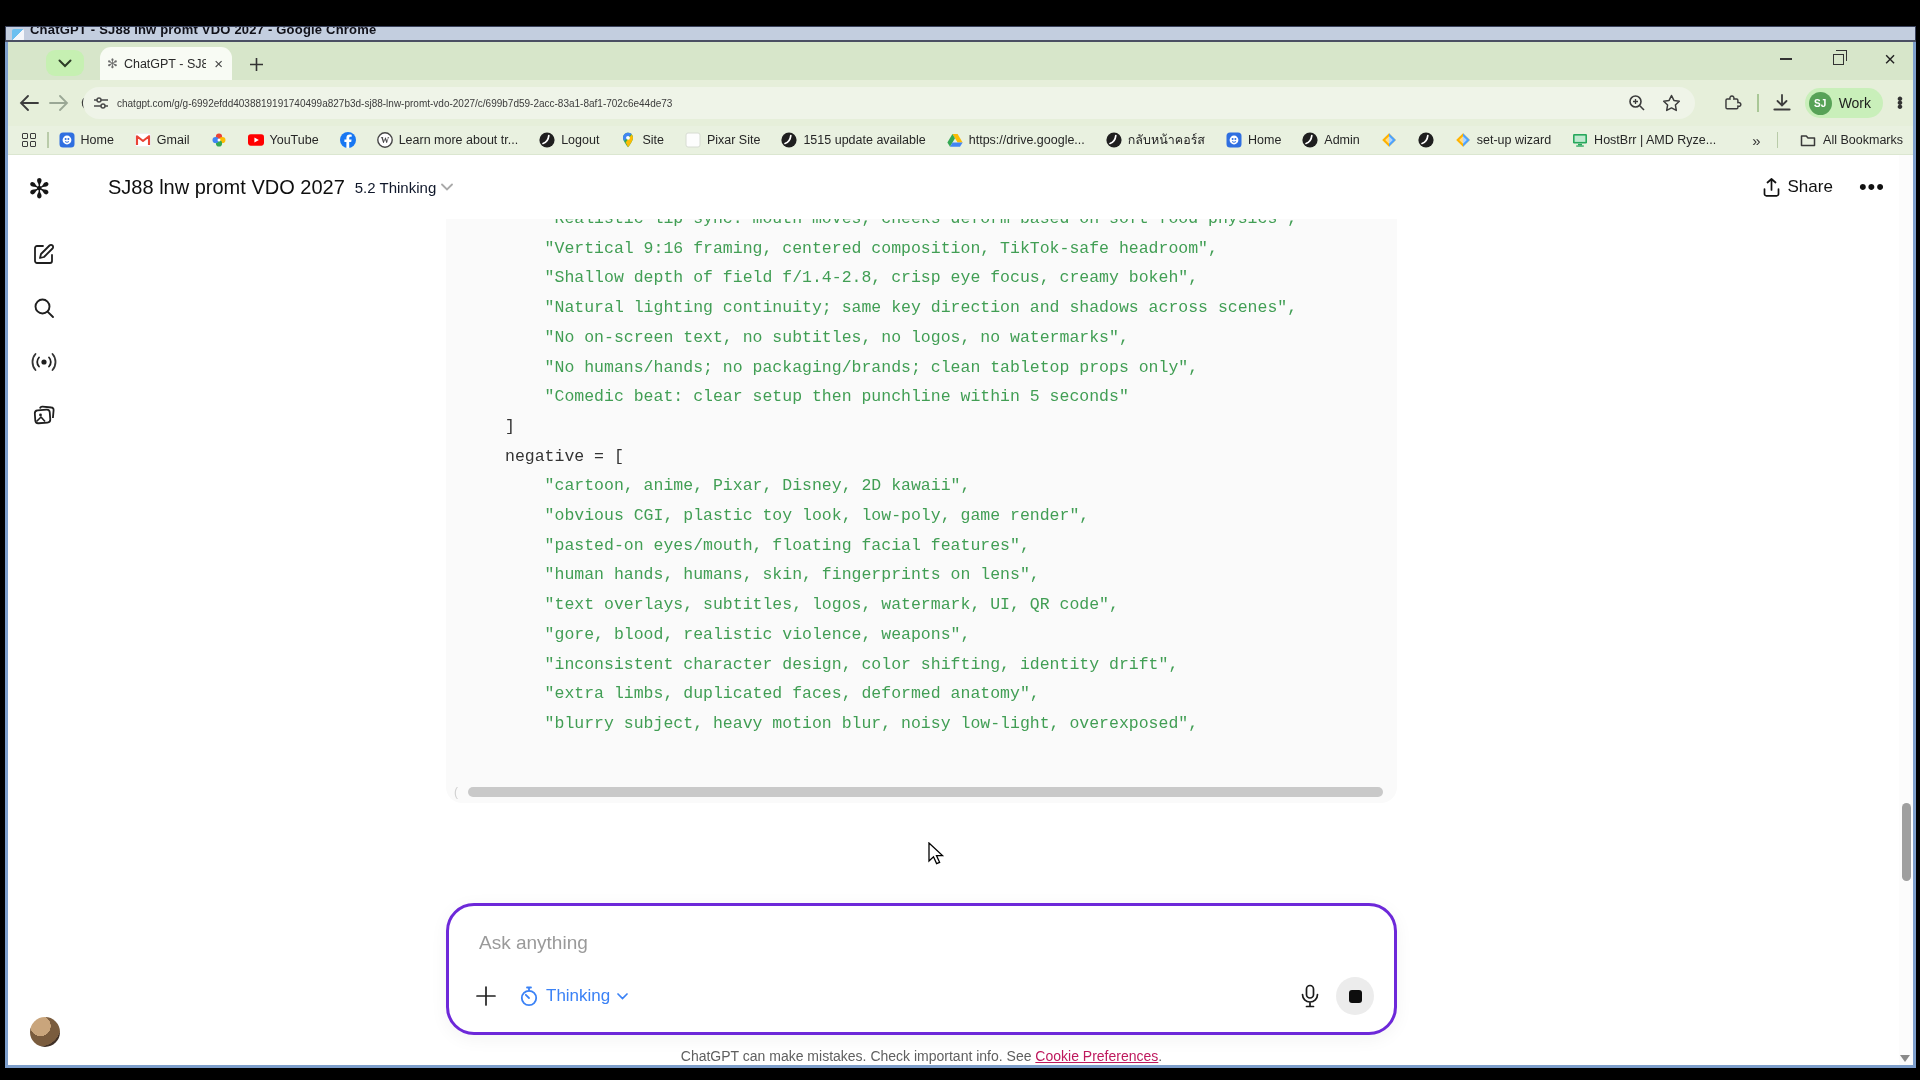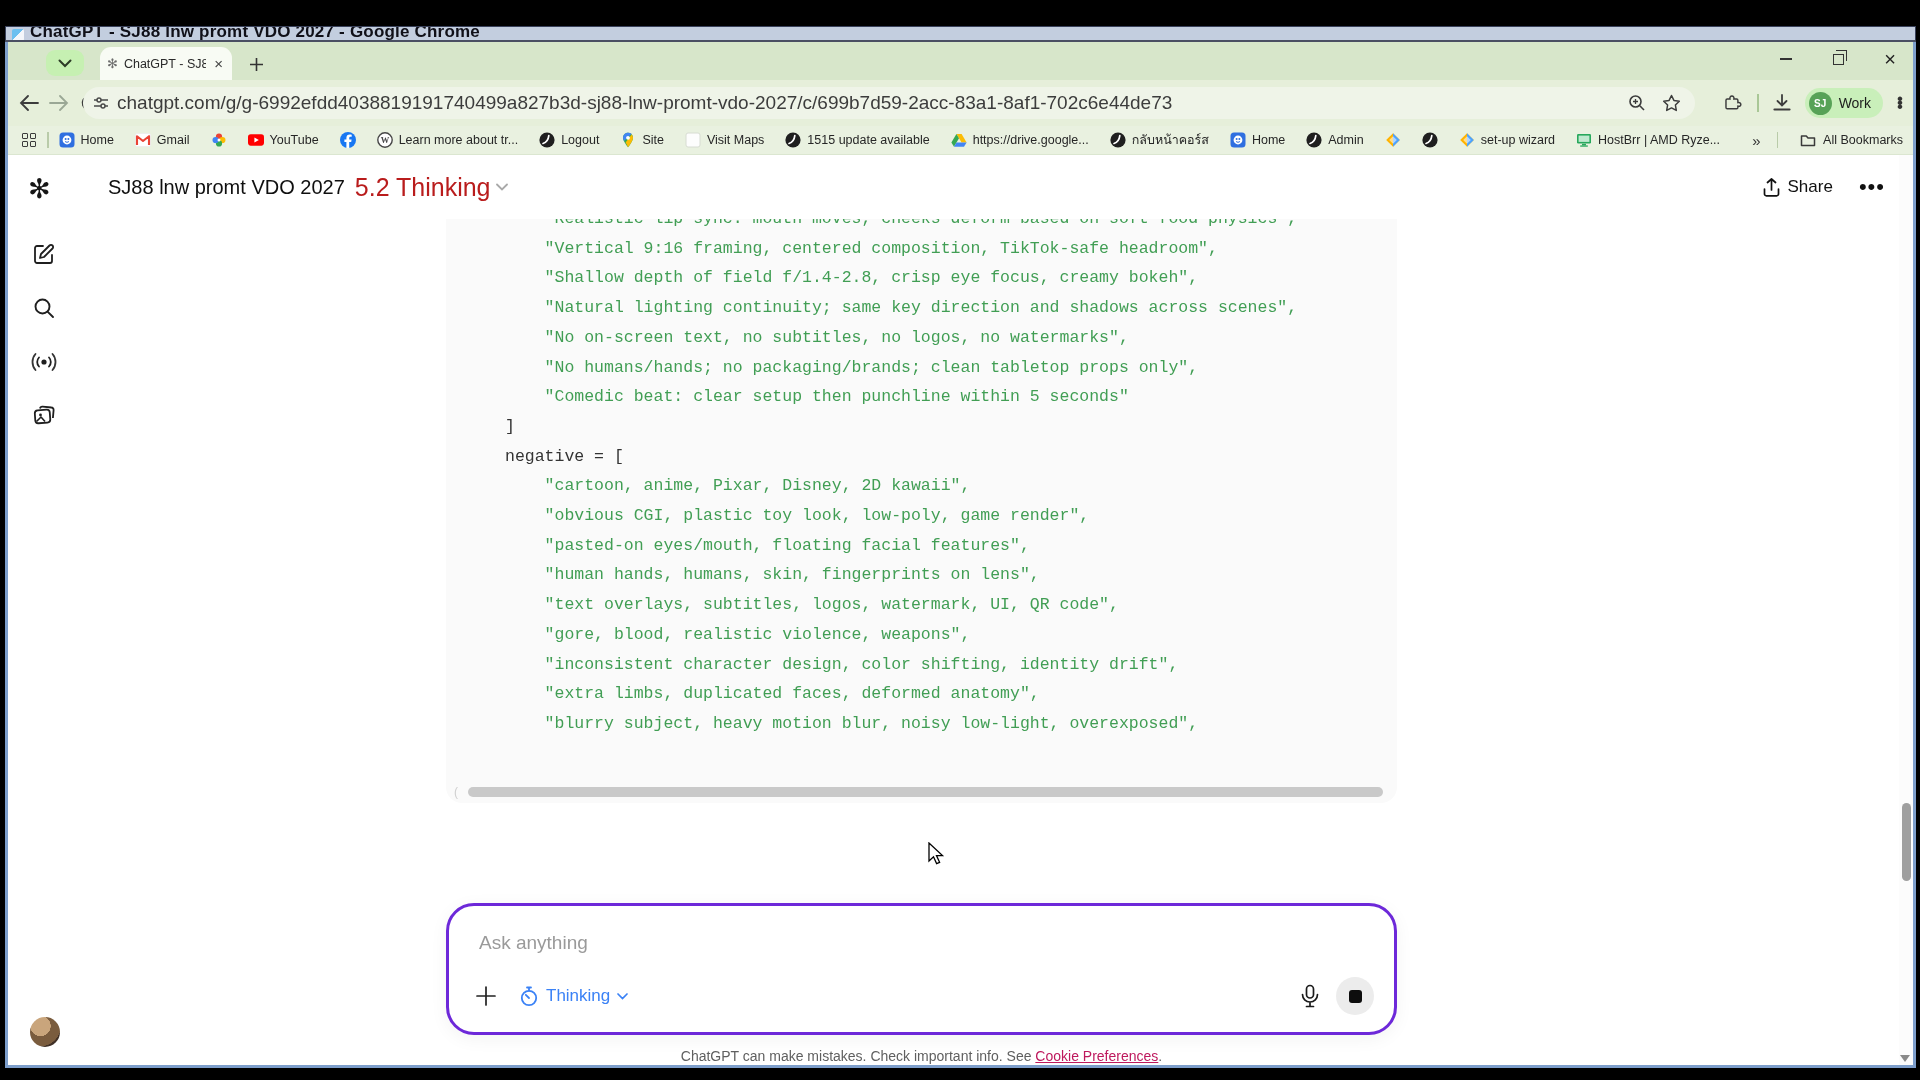--- a/index.html
+++ b/index.html
@@ -4,21 +4,21 @@
 <style>
   * { margin:0; padding:0; box-sizing:border-box; }
   html,body { width:1920px; height:1080px; background:#000; overflow:hidden;
     font-family:"Liberation Sans", sans-serif; }
   .stage { position:relative; width:1920px; height:1080px; }
 
   
   .win-title-sliver { position:absolute; left:5px; top:26px; width:1911px; height:16px;
     background:#c3cedf; border:1px solid #39415a; border-bottom:2px solid #4a4f63;
     overflow:hidden; }
-  .win-title-sliver .t { position:absolute; left:24px; top:-5px; font-size:17px; color:#101018;
+  .win-title-sliver .t { position:absolute; left:24px; top:-5px; font-size:13px; color:#101018;
     font-weight:bold; letter-spacing:.2px; }
   .win-title-sliver .ico { position:absolute; left:6px; top:2px; width:12px; height:12px;
     background:linear-gradient(135deg,#6cc0f0 0 50%, #f4f7fb 50% 100%); border-radius:2px; }
   .window { position:absolute; left:5px; top:42px; width:1911px; height:1026px;
     border-left:3px solid #7d9ecb; border-right:3px solid #7d9ecb; border-bottom:3px solid #7d9ecb;
     background:#fff; }
 
   
   .tabstrip { position:relative; height:38px; background:#d7e6ca; display:flex; align-items:flex-end; }
   .tab-search-btn { position:absolute; left:38px; top:8px; width:38px; height:26px;
@@ -36,21 +36,21 @@
   .wc-restore { position:relative; width:11px; height:11px; border:1.6px solid #333; background:#d7e6ca; }
   .wc-restore::before { content:""; position:absolute; left:2px; top:-5px; width:10px; height:10px;
     border:1.6px solid #333; border-left:none; border-bottom:none; }
   .wc-close { font-size:20px; color:#222; line-height:1; }
 
   
   .toolbar { position:relative; height:46px; background:#e6efda; display:flex; align-items:center; }
   .nav-ico { width:30px; height:30px; display:flex; align-items:center; justify-content:center; }
   .omnibox { position:absolute; left:75px; top:7px; width:1612px; height:32px; background:#eff4e8;
     border-radius:16px; display:flex; align-items:center; padding:0 10px; }
-  .url-text { font-size:19px; color:#3c3c3c; white-space:nowrap; overflow:hidden; flex:1; margin-left:8px; }
+  .url-text { font-size:10px; color:#3c3c3c; white-space:nowrap; overflow:hidden; flex:1; margin-left:8px; }
   .omni-right { display:flex; align-items:center; gap:16px; padding-right:4px; }
   .tb-right { position:absolute; right:10px; top:0; height:46px; display:flex; align-items:center; gap:14px; }
   .tb-divider { width:2px; height:18px; background:#a9c796; }
   .profile-chip { height:30px; background:#c9efba; border-radius:15px; display:flex; align-items:center;
     gap:7px; padding:0 12px 0 4px; }
   .avatar-sj { width:23px; height:23px; border-radius:50%; background:#57a257; color:#fff; font-size:10px;
     font-weight:bold; display:flex; align-items:center; justify-content:center; }
   .profile-name { font-size:14px; color:#1c1c1c; }
   .kebab { font-size:17px; color:#333; letter-spacing:0; line-height:4px; text-align:center; }
 
@@ -75,21 +75,21 @@
   .sb-logo { position:absolute; left:20px; top:18px; font-size:27px; color:#161616; }
   .sb-icons { position:absolute; left:0; top:80px; width:72px; display:flex; flex-direction:column;
     gap:16px; align-items:center; }
   .sb-btn { width:38px; height:38px; display:flex; align-items:center; justify-content:center; border-radius:10px; }
   .sb-avatar { position:absolute; left:22px; bottom:18px; width:30px; height:30px; border-radius:50%;
     background:radial-gradient(circle at 35% 30%, #c9a57c 0 35%, #7a5c3e 36% 70%, #403026 71%); }
 
   .chat-header { position:absolute; left:72px; right:0; top:0; height:64px; background:#fff;
     display:flex; align-items:center; padding:3px 28px; }
   .chat-title { font-size:20px; color:#0f0f0f; }
-  .chat-model { font-size:25px; color:#b91c1c; margin-left:10px; display:flex; align-items:center; gap:5px; }
+  .chat-model { font-size:15px; color:#0f172a; margin-left:10px; display:flex; align-items:center; gap:5px; }
   .header-right { margin-left:auto; display:flex; align-items:center; gap:26px; }
   .share-btn { display:flex; align-items:center; gap:8px; font-size:17px; color:#111; }
   .header-dots { font-size:22px; color:#111; letter-spacing:1px; }
 
   .code-block { position:absolute; left:438px; top:64px; width:951px; height:584px; background:#fafafa;
     border-radius:0 0 16px 16px; overflow:hidden; }
   .code-lines { margin-top:-15px; padding-left:59px;
     font-family:"Liberation Mono", monospace; font-size:16.5px; line-height:29.7px; }
   .code-line { white-space:pre; }
   .code-line.string { color:#419e54; }
@@ -307,21 +307,21 @@
               </svg>
             </span>
             <span class="lbl">Site</span>
           </div>
           <div class="bookmark">
             <span class="bmi">
               <svg viewBox="0 0 16 16">
                 <rect x="1" y="1" width="14" height="14" rx="2" fill="#fdfdfd" stroke="#d7dcd2"></rect>
               </svg>
             </span>
-            <span class="lbl">Visit Maps</span>
+            <span class="lbl">Pixar Site</span>
           </div>
           <div class="bookmark">
             <span class="bmi">
               <svg viewBox="0 0 16 16">
                 <circle cx="8" cy="8" r="7.6" fill="#1f1f1f"></circle>
                 <path d="M4 11.5C7.2 10.4 9.4 7.3 9.8 3.6" stroke="#fff" stroke-width="1.7" fill="none" stroke-linecap="round"></path>
               </svg>
             </span>
             <span class="lbl">1515 update available</span>
           </div>

